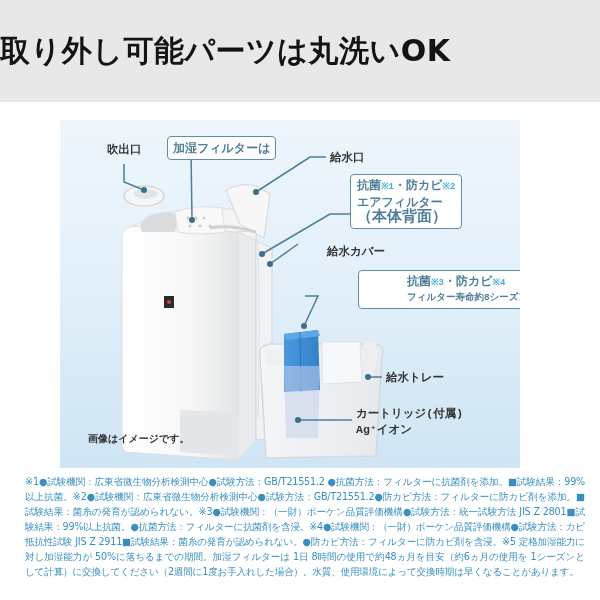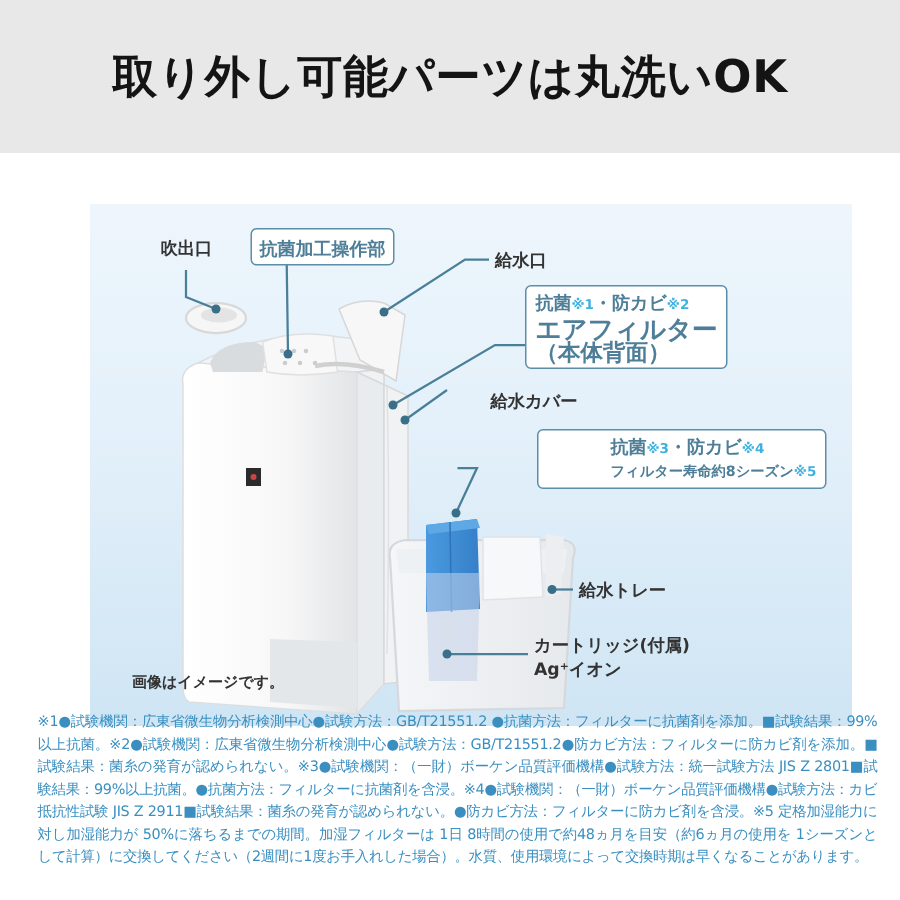--- a/index.html
+++ b/index.html
@@ -2,42 +2,43 @@
 <html><head>
 <meta charset="utf-8">
 <style>
   * { box-sizing: border-box; margin: 0; padding: 0; }
   html, body { width: 600px; height: 600px; background: #ffffff; overflow: hidden; }
   body { position: relative; font-family: "DejaVu Sans", "Liberation Sans", sans-serif; }
 
   .header {
     position: absolute; left: 0; top: 0; width: 600px; height: 102px;
     background: #e8e8e8;
-    display: flex; align-items: center; justify-content: center;
+    display: flex; align-items: center; 
   }
   .header-title {
     font-size: 30px; font-weight: bold; color: #141414; letter-spacing: 0.5px;
   }
 
   .panel {
-    position: absolute; left: 60px; top: 136px; width: 508px; height: 348px;
+    position: absolute; left: 60px; top: 120px; width: 460px; height: 348px;
     background: linear-gradient(180deg, #eef6fc 0%, #e3f0fa 45%, #cfe5f4 100%);
     overflow: hidden;
+    font-family: Liberation Mono, monospace;
   }
 
   .label {
     position: absolute; font-size: 11.5px; font-weight: bold; color: #333;
     white-space: nowrap;
   }
   .box {
     position: absolute; background: #ffffff; border: 1.5px solid #5c8ea8;
     border-radius: 4px; color: #4f7f98; padding: 3px 6px; white-space: nowrap;
   }
   .box .line1 { font-size: 12px; font-weight: bold; line-height: 16px; }
-  .box .line2 { font-size: 17px; font-weight: bold; line-height: 16px; }
+  .box .line2 { font-size: 12px; font-weight: bold; line-height: 16px; }
   .box .line3 { font-size: 9.5px; font-weight: bold; line-height: 14px; }
   .note { color: #3fb1e0; font-size: 9px; }
 
   .caption {
     position: absolute; left: 28px; top: 312px; font-size: 10px; font-weight: bold; color: #333;
   }
 
   .footnote {
     position: absolute; left: 25px; top: 474px; width: 560px;
     font-size: 9.6px; line-height: 15px; color: #3a8fc0;
@@ -148,21 +149,21 @@
       <circle cx="210" cy="144" r="3"></circle>
       <circle cx="244" cy="206" r="3"></circle>
       <circle cx="308" cy="257" r="3"></circle>
       <circle cx="238" cy="300" r="3"></circle>
     </g>
   </svg>
 
   <div class="label" style="left:47px; top:22px;">吹出口</div>
 
   <div class="box" style="left:107px; top:16px; padding:2px 5px;">
-    <span class="line1">抗菌加工操作部</span>
+    <span class="line1">加湿フィルターは</span>
   </div>
 
   <div class="label" style="left:270px; top:30px;">給水口</div>
 
   <div class="box" style="left:290px; top:54px;">
     <div class="line1">
       <span>抗菌</span><span class="note">※1</span><span>・防カビ</span><span class="note">※2</span>
     </div>
     <div class="line2">エアフィルター</div>
     <div class="line3" style="font-size:15px;">（本体背面）</div>

